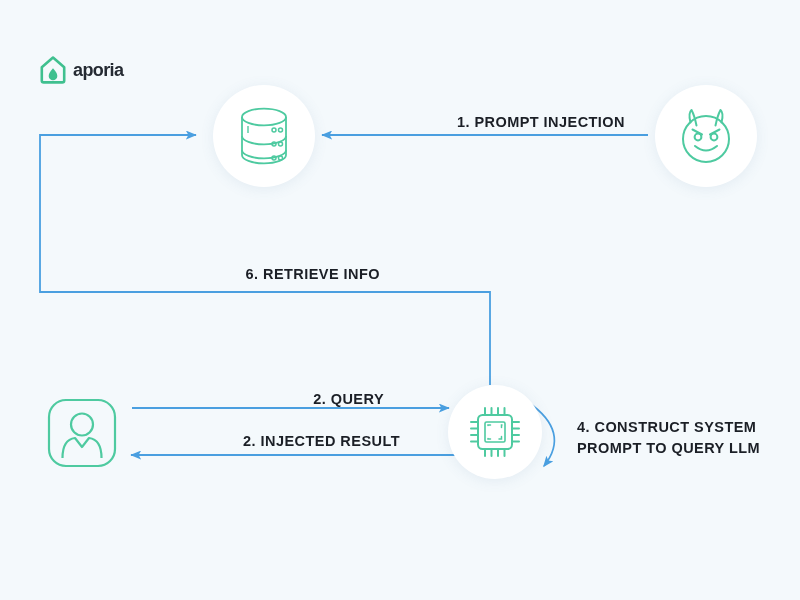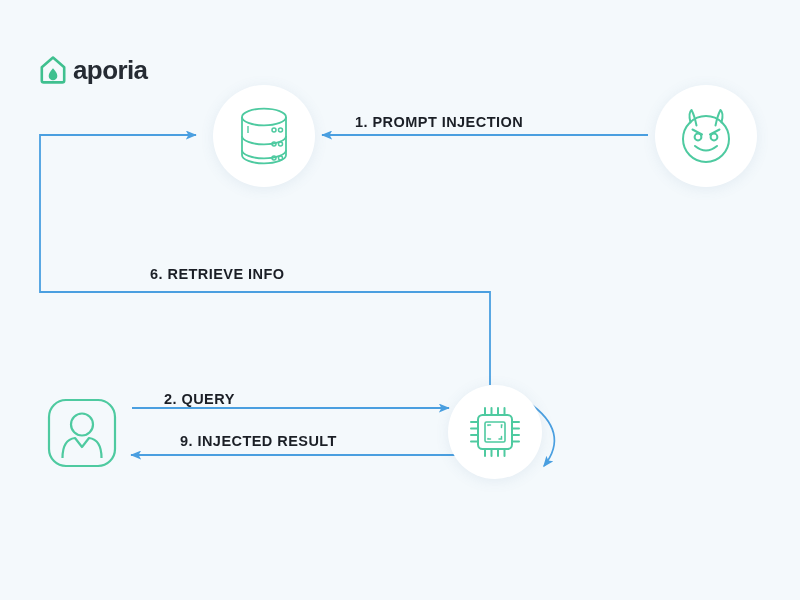--- a/index.html
+++ b/index.html
@@ -23,21 +23,21 @@
     position: absolute;
     left: 40px;
     top: 56px;
     display: flex;
     align-items: center;
     gap: 7px;
   }
   #logo .mark { display: block; width: 26px; height: 28px; }
   #logo .word {
     font-family: "Liberation Sans", sans-serif;
-    font-size: 26px;
+    font-size: 18px;
     font-weight: bold;
     letter-spacing: -0.6px;
     color: #252b33;
     line-height: 1;
   }
   
   .node {
     position: absolute;
     border-radius: 50%;
     background: #ffffff;
@@ -58,21 +58,21 @@
   .edge-label {
     position: absolute;
     font-family: "Liberation Sans", sans-serif;
     font-size: 14.5px;
     font-weight: bold;
     letter-spacing: 0.45px;
     color: #1b1f26;
     white-space: pre;
     line-height: 1.42;
   }
-  .edge-label.center { text-align: left; }
+  .edge-label.center { text-align: right; }
   .edge-label.left   { text-align: left; }
   
   #wires {
     position: absolute;
     left: 0; top: 0;
     width: 800px; height: 600px;
     pointer-events: none;
   }
 </style>
 </head>
@@ -201,18 +201,20 @@
       </svg>
     </span>
   </div>
 
   <div class="edge-label center" style="left:355px; top:112px; width:270px;">1. PROMPT INJECTION</div>
 
   <div class="edge-label center" style="left:150px; top:264px; width:230px;">6. RETRIEVE INFO</div>
 
   <div class="edge-label center" style="left:164px; top:389px; width:220px;">2. QUERY</div>
 
-  <div class="edge-label center" style="left:180px; top:431px; width:220px;">9. INJECTED RESULT</div>
+  <div class="edge-label center" style="left:180px; top:431px; width:220px;">2. INJECTED RESULT</div>
 
   <div style="position:absolute; left:577px; top:417px; width:205px;">
+    <div class="edge-label left" style="position:static;">4. CONSTRUCT SYSTEM</div>
+    <div class="edge-label left" style="position:static;">PROMPT TO QUERY LLM</div>
   </div>
 
 </div>
 
 </body></html>

